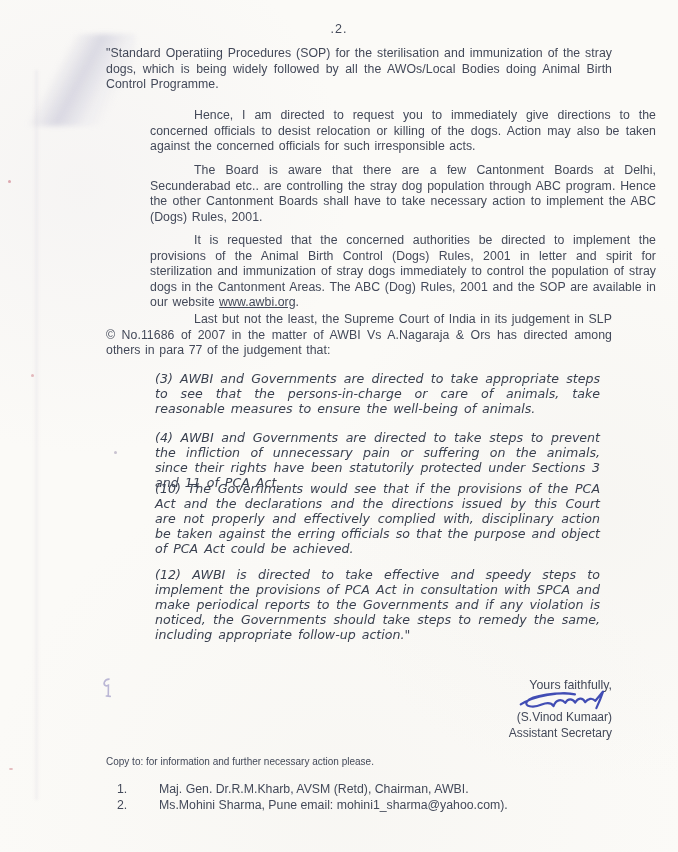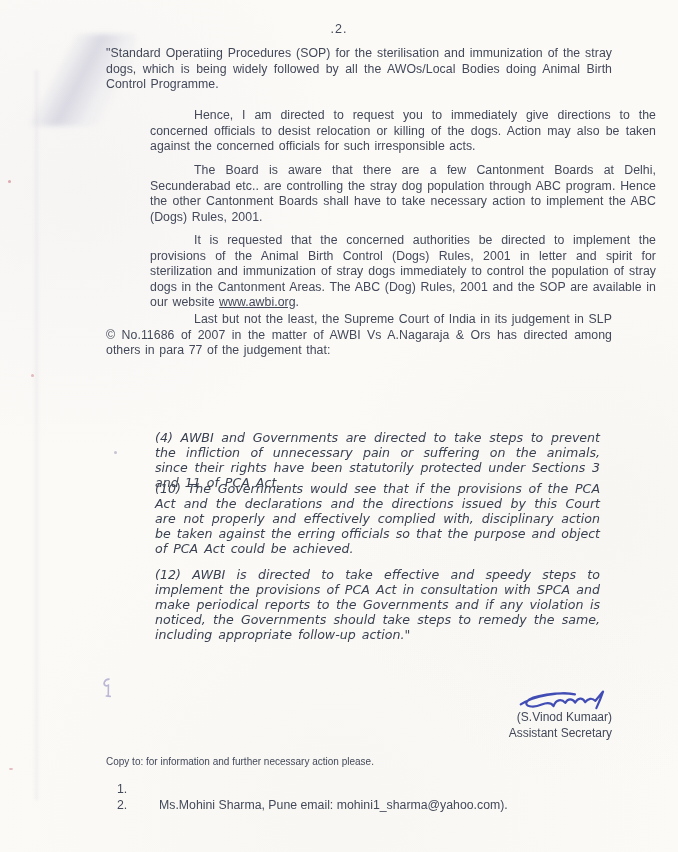--- a/index.html
+++ b/index.html
@@ -67,38 +67,41 @@
   <div class="body-par" style="top:46px;">"Standard Operatiing Procedures (SOP) for the sterilisation and immunization of the stray dogs, which is being widely followed by all the AWOs/Local Bodies doing Animal Birth Control Programme.</div>
 
   <div class="body-par indent" style="top:108px;">Hence, I am directed to request you to immediately give directions to the concerned officials to desist relocation or killing of the dogs. Action may also be taken against the concerned officials for such irresponsible acts.</div>
 
   <div class="body-par indent" style="top:163px;">The Board is aware that there are a few Cantonment Boards at Delhi, Secunderabad etc.. are controlling the stray dog population through ABC program. Hence the other Cantonment Boards shall have to take necessary action to implement the ABC (Dogs) Rules, 2001.</div>
 
   <div class="body-par indent" style="top:233px;"><span>It is requested that the concerned authorities be directed to implement the provisions of the Animal Birth Control (Dogs) Rules, 2001 in letter and spirit for sterilization and immunization of stray dogs immediately to control the population of stray dogs in the Cantonment Areas. The ABC (Dog) Rules, 2001 and the SOP are available in our website </span><span class="weblink">www.awbi.org</span><span>.</span></div>
 
   <div class="body-par big-indent" style="top:312px;">Last but not the least, the Supreme Court of India in its judgement in SLP © No.11686 of 2007 in the matter of AWBI Vs A.Nagaraja &amp; Ors has directed among others in para 77 of the judgement that:</div>
 
+  <div class="quote" style="top:371px;">(3) AWBI and Governments are directed to take appropriate steps to see that the persons-in-charge or care of animals, take reasonable measures to ensure the well-being of animals.</div>
   <div class="quote" style="top:430px;">(4) AWBI and Governments are directed to take steps to prevent the infliction of unnecessary pain or suffering on the animals, since their rights have been statutorily protected under Sections 3 and 11 of PCA Act.</div>
   <div class="quote" style="top:481px;">(10) The Governments would see that if the provisions of the PCA Act and the declarations and the directions issued by this Court are not properly and effectively complied with, disciplinary action be taken against the erring officials so that the purpose and object of PCA Act could be achieved.</div>
   <div class="quote" style="top:567px;">(12) AWBI is directed to take effective and speedy steps to implement the provisions of PCA Act in consultation with SPCA and make periodical reports to the Governments and if any violation is noticed, the Governments should take steps to remedy the same, including appropriate follow-up action."</div>
 
 
   <svg class="pen-mark" viewBox="0 0 18 26">
     <path d="M10 3 C5 4, 4 9, 8 10 L10 9 L11 20 M9 20 L13 20" fill="none" stroke="#9a94c4" stroke-width="1.6" stroke-linecap="round"></path>
   </svg>
 
+  <div class="sign-block">Yours faithfully,</div>
   <svg class="sign-scribble" viewBox="0 0 110 30">
     <path d="M4 17 C 18 8, 50 4, 64 8 C 46 4, 16 8, 11 14 C 7 19, 17 22, 27 18 C 35 15, 38 17, 40 20 C 43 13, 49 12, 53 17 C 56 12, 61 12, 64 17 C 67 12, 72 11, 75 17 C 78 13, 83 12, 86 16 L 95 6 C 92 14, 89 20, 87 24" fill="none" stroke="#2734ab" stroke-width="2.4" stroke-linecap="round" stroke-linejoin="round" opacity="0.88"></path>
   </svg>
   <div class="sign-name">(S.Vinod Kumaar)</div>
   <div class="sign-title">Assistant Secretary</div>
 
   <div class="copy-heading">Copy to: for information and further necessary action please.</div>
 
   <div class="copy-row" style="top:781px;">
     <span class="copy-num">1.</span>
+    <span>Maj. Gen. Dr.R.M.Kharb, AVSM (Retd), Chairman, AWBI.</span>
   </div>
   <div class="copy-row" style="top:797px;">
     <span class="copy-num">2.</span>
     <span>Ms.Mohini Sharma, Pune email: mohini1_sharma@yahoo.com).</span>
   </div>
 
 </div>
 
 </body></html>

